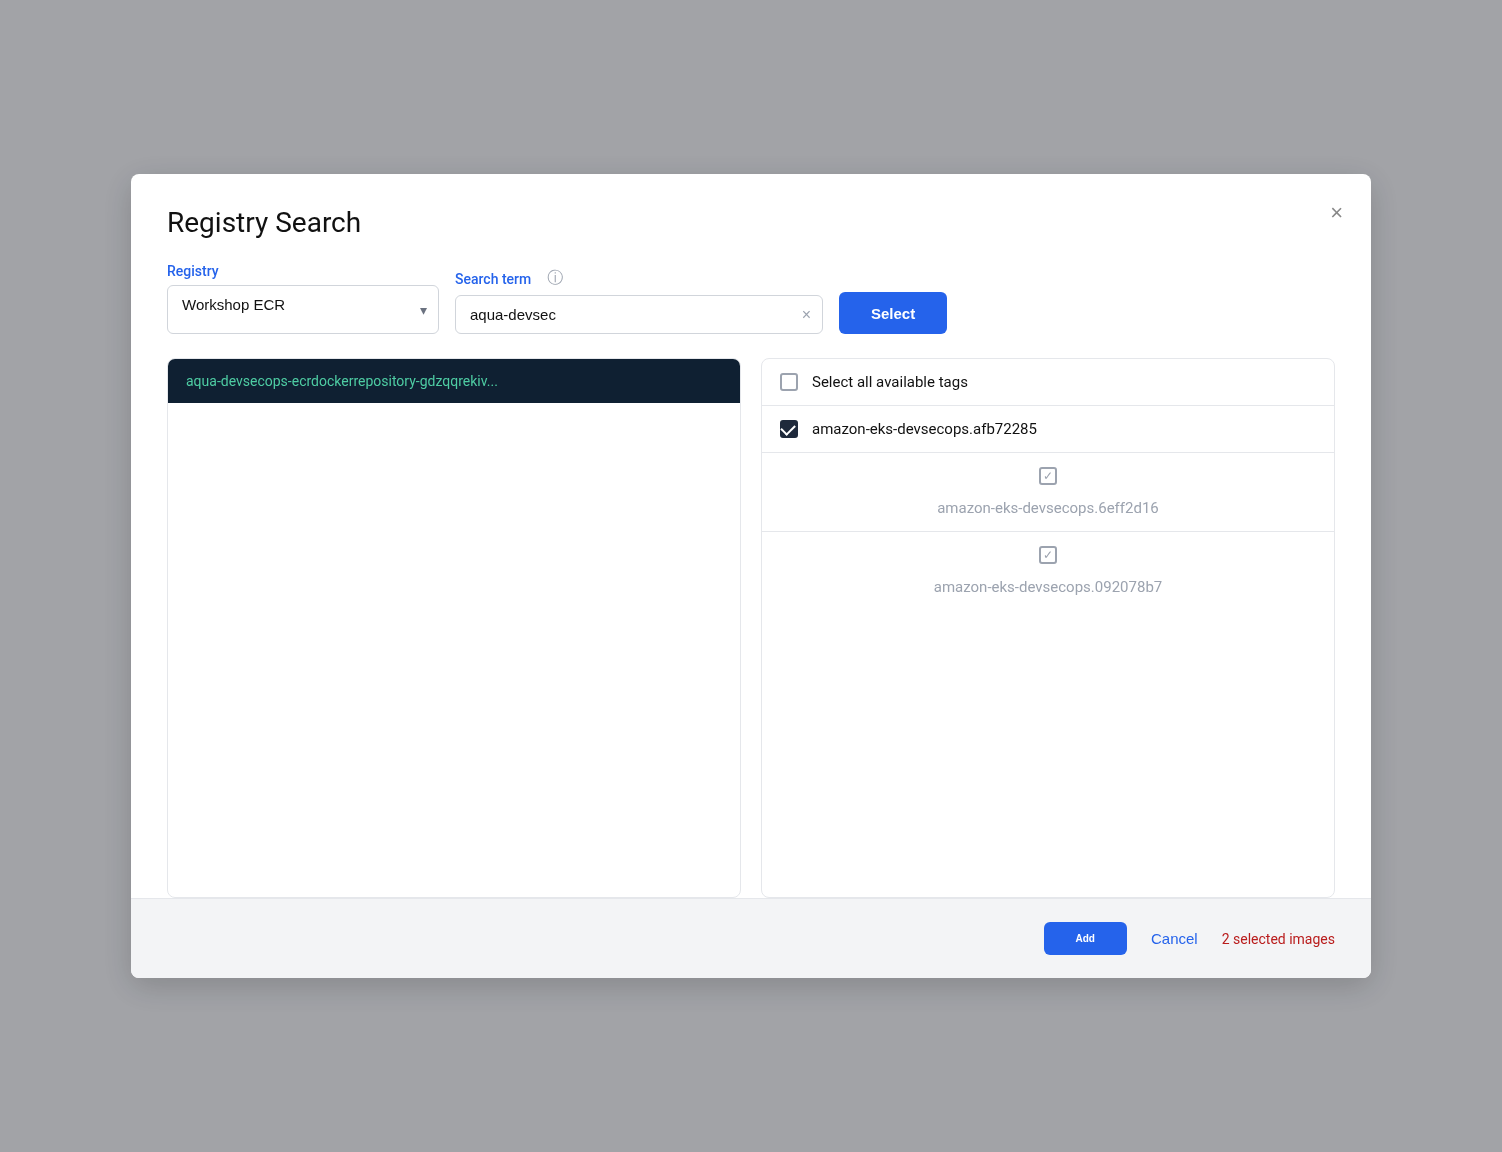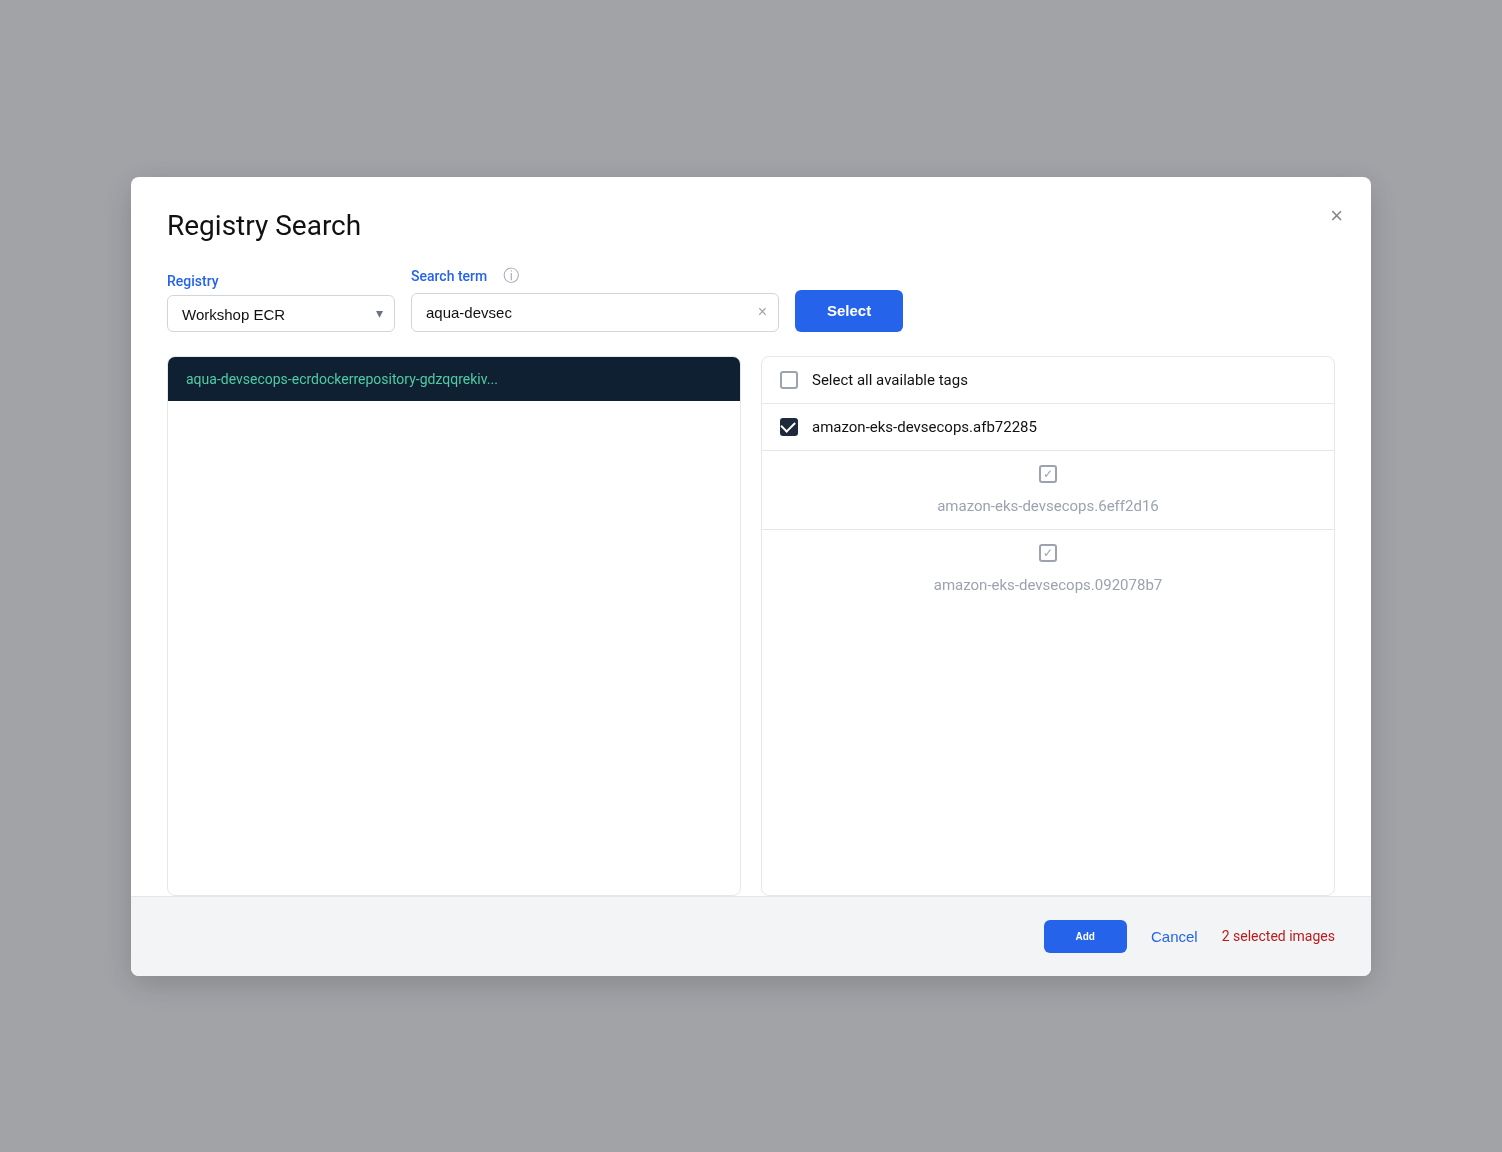--- a/index.html
+++ b/index.html
@@ -76,25 +76,25 @@
     }
     .info-icon {
       color: #9ca3af;
       font-size: 16px;
       cursor: default;
     }
     .registry-select {
       appearance: none;
       border: 1.5px solid #d1d5db;
       border-radius: 6px;
-      padding: 10px 40px 8px 14px;
-      font-size: 15px;
-      color: #111;
-      background: #fff;
-      width: 228px;
+      padding: 10px 40px 20px 14px;
+      font-size: 15px;
+      color: #111;
+      background: #fff;
+      width: 272px;
       cursor: pointer;
       outline: none;
     }
     .registry-select-wrapper {
       position: relative;
     }
     .chevron-down {
       position: absolute;
       right: 12px;
       top: 50%;

